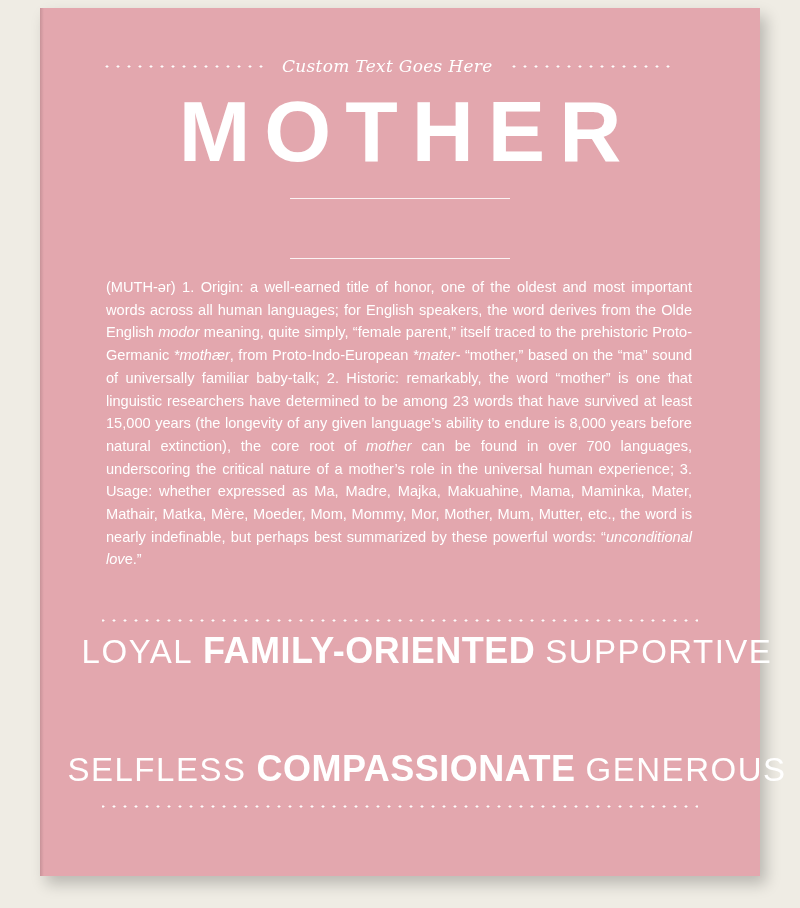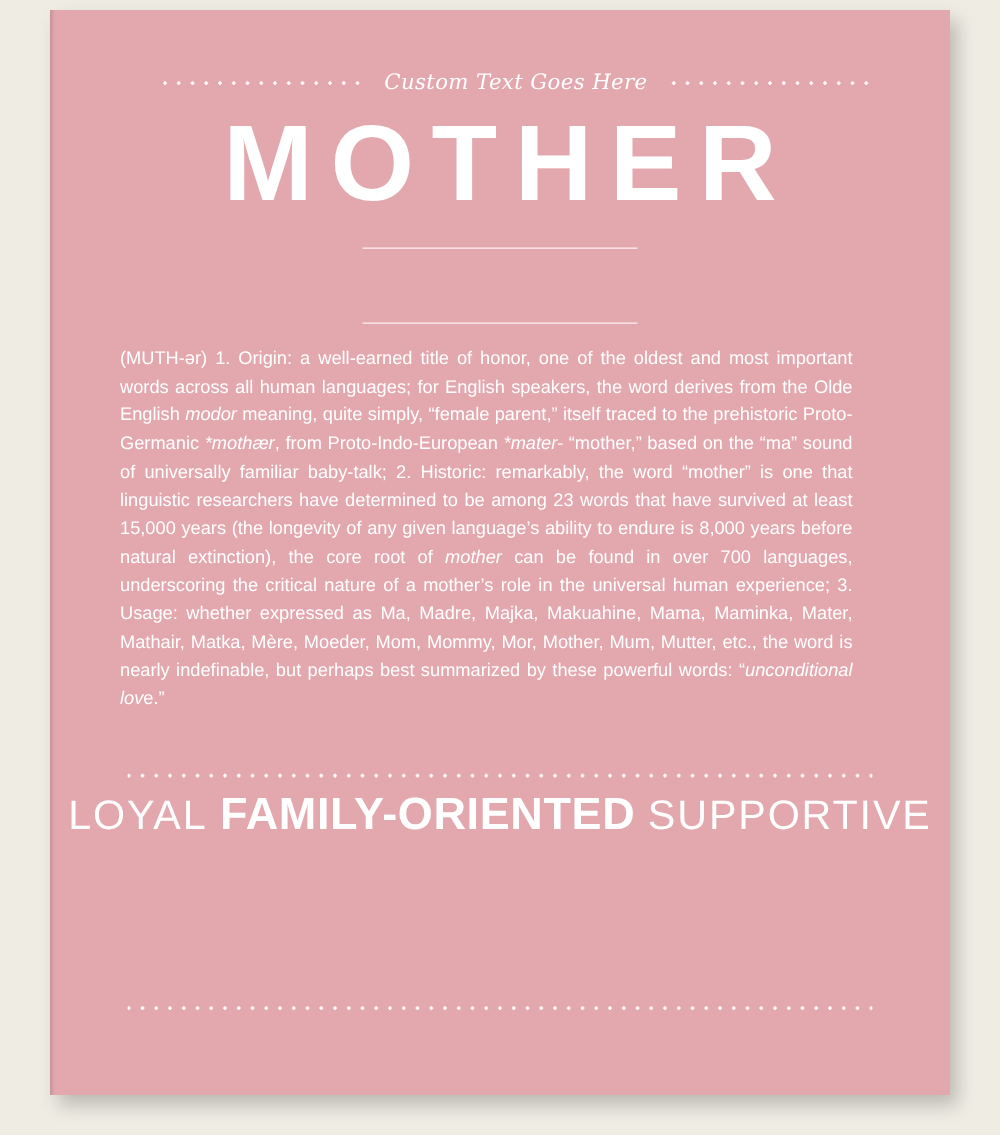--- a/index.html
+++ b/index.html
@@ -33,21 +33,21 @@
   }
 
   
   .top-row {
     position: absolute;
     top: 48px;
     left: 60px;
     width: 600px;
     display: flex;
     align-items: center;
-    justify-content: flex-end;
+    justify-content: flex-start;
     gap: 14px;
   }
   .dotline {
     flex: 0 0 auto;
     width: 168px;
     height: 3px;
     background-image: radial-gradient(circle, #ffffff 1.2px, rgba(255,255,255,0) 1.4px);
     background-size: 11px 3px;
     background-repeat: repeat-x;
     background-position: center;
@@ -104,21 +104,21 @@
   .subtitle .heart {
     font-size: 17px;
     vertical-align: 2px;
     letter-spacing: 0;
   }
 
   
   .definition {
     position: absolute;
     top: 268px;
-    left: 56px;
+    left: 66px;
     width: 586px;
     font-family: "Liberation Sans", sans-serif;
     font-size: 14.6px;
     line-height: 22.7px;
     text-align: justify;
     color: #ffffff;
   }
   .definition i { font-style: italic; }
 
   
@@ -137,20 +137,21 @@
   .dots-2 { top: 797px; }
 
   .trait-line {
     position: absolute;
     left: 0;
     width: 720px;
     text-align: center;
     white-space: nowrap;
     color: #ffffff;
     font-family: "Liberation Sans", sans-serif;
+    padding-left: 27px;
   }
   .trait-1 { top: 622px; }
   .trait-2 { top: 681px; }
   .trait-3 { top: 740px; }
 
   .t-light {
     font-weight: normal;
     font-size: 33px;
     letter-spacing: 1.5px;
   }
@@ -185,16 +186,17 @@
     <div class="main-word">MOTHER</div>
 
     <div class="rule rule-top"></div>
     <div class="rule rule-bottom"></div>
 
     <div class="definition">(MUTH-ər) 1. Origin:  a well-earned title of honor, one of the oldest and most important words across all human languages; for English speakers, the word derives from the Olde English <i>modor</i> meaning, quite simply, “female parent,” itself traced to the prehistoric Proto-Germanic <i>*mothær</i>, from Proto-Indo-European <i>*mater-</i> “mother,” based on the “ma” sound of universally familiar baby-talk;  2. Historic:  remarkably, the word “mother” is one that linguistic researchers have determined to be among 23 words that have survived at least 15,000 years (the longevity of any given language’s ability to endure is 8,000 years before natural extinction), the core root of <i>mother</i> can be found in over 700 languages, underscoring the critical nature of a mother’s role in the universal human experience;  3. Usage:  whether expressed as Ma, Madre, Majka, Makuahine, Mama, Maminka, Mater, Mathair, Matka, Mère, Moeder, Mom, Mommy, Mor, Mother, Mum, Mutter, etc., the word is nearly indefinable, but perhaps best summarized by these powerful words: “<i>unconditional lov</i>e.”</div>
 
     <div class="trait-dots dots-1"></div>
 
     <div class="trait-line trait-1"><span class="t-light">LOYAL</span><span class="sep"></span><span class="t-bold">FAMILY-ORIENTED</span><span class="sep"></span><span class="t-light">SUPPORTIVE</span></div>
+    <div class="trait-line trait-3"><span class="t-light">SELFLESS</span><span class="sep"></span><span class="t-bold">COMPASSIONATE</span><span class="sep"></span><span class="t-light">GENEROUS</span></div>
 
     <div class="trait-dots dots-2"></div>
   </div>
 </div>
 
 </body></html>

